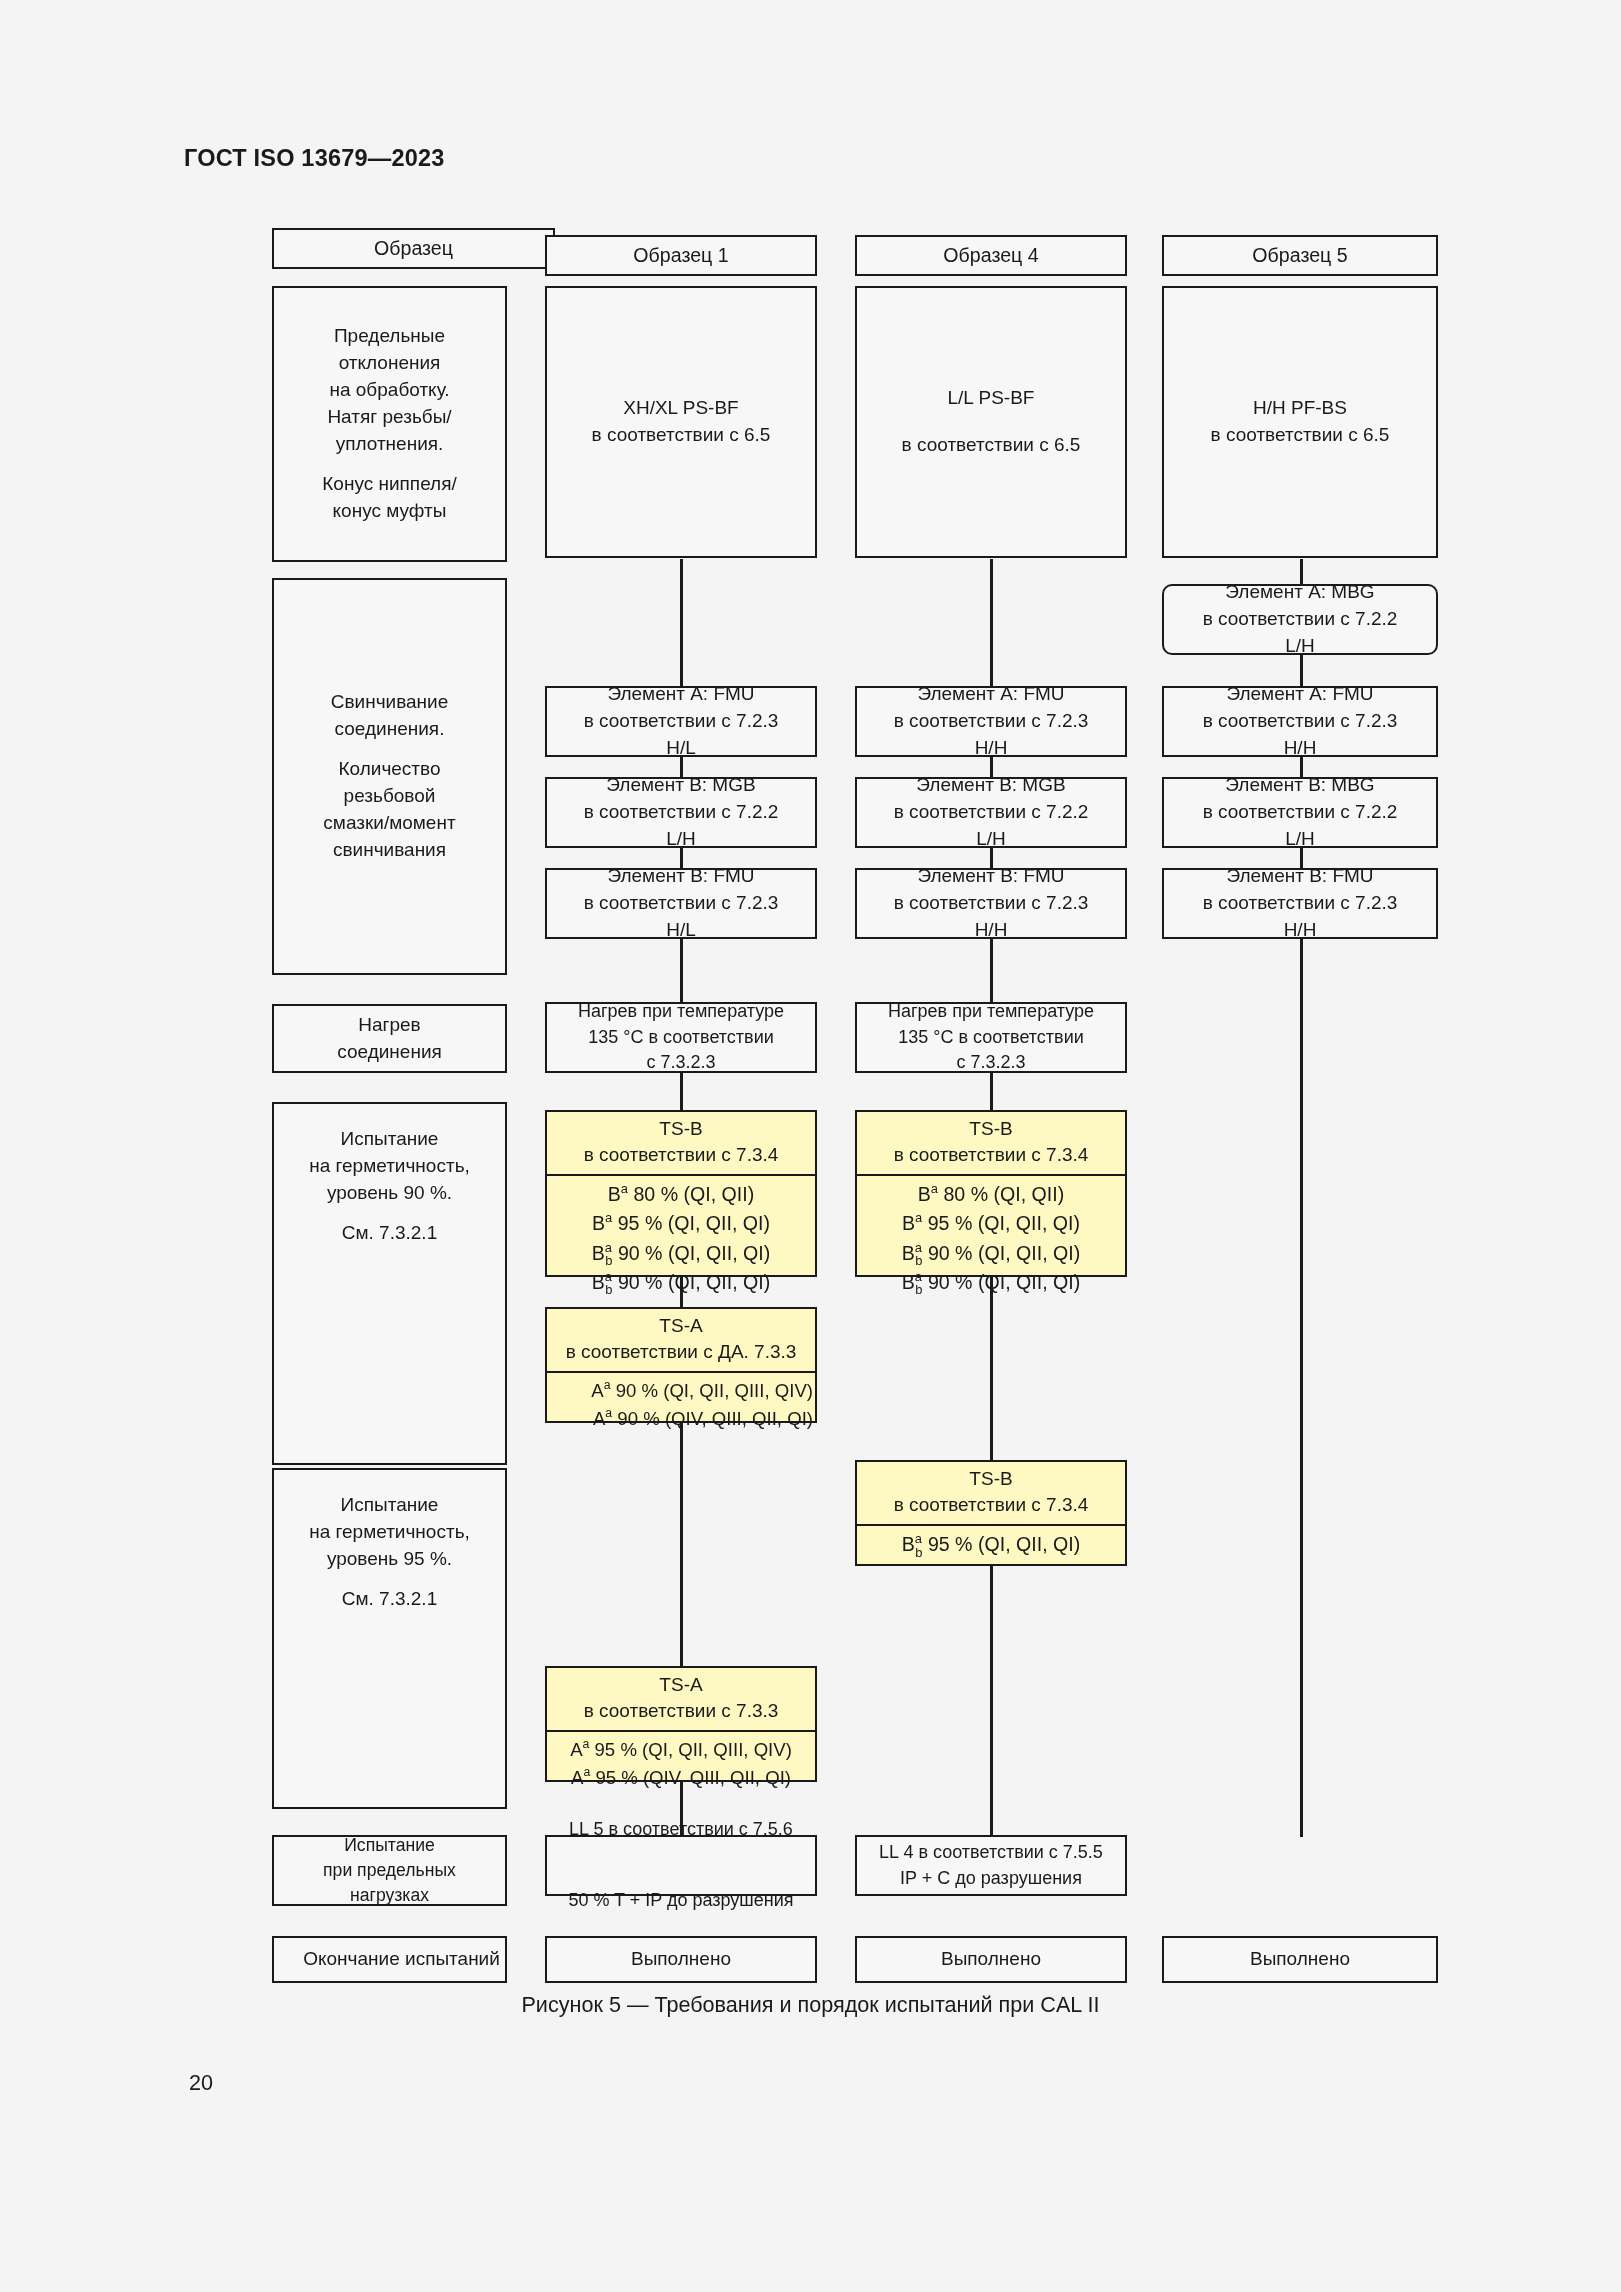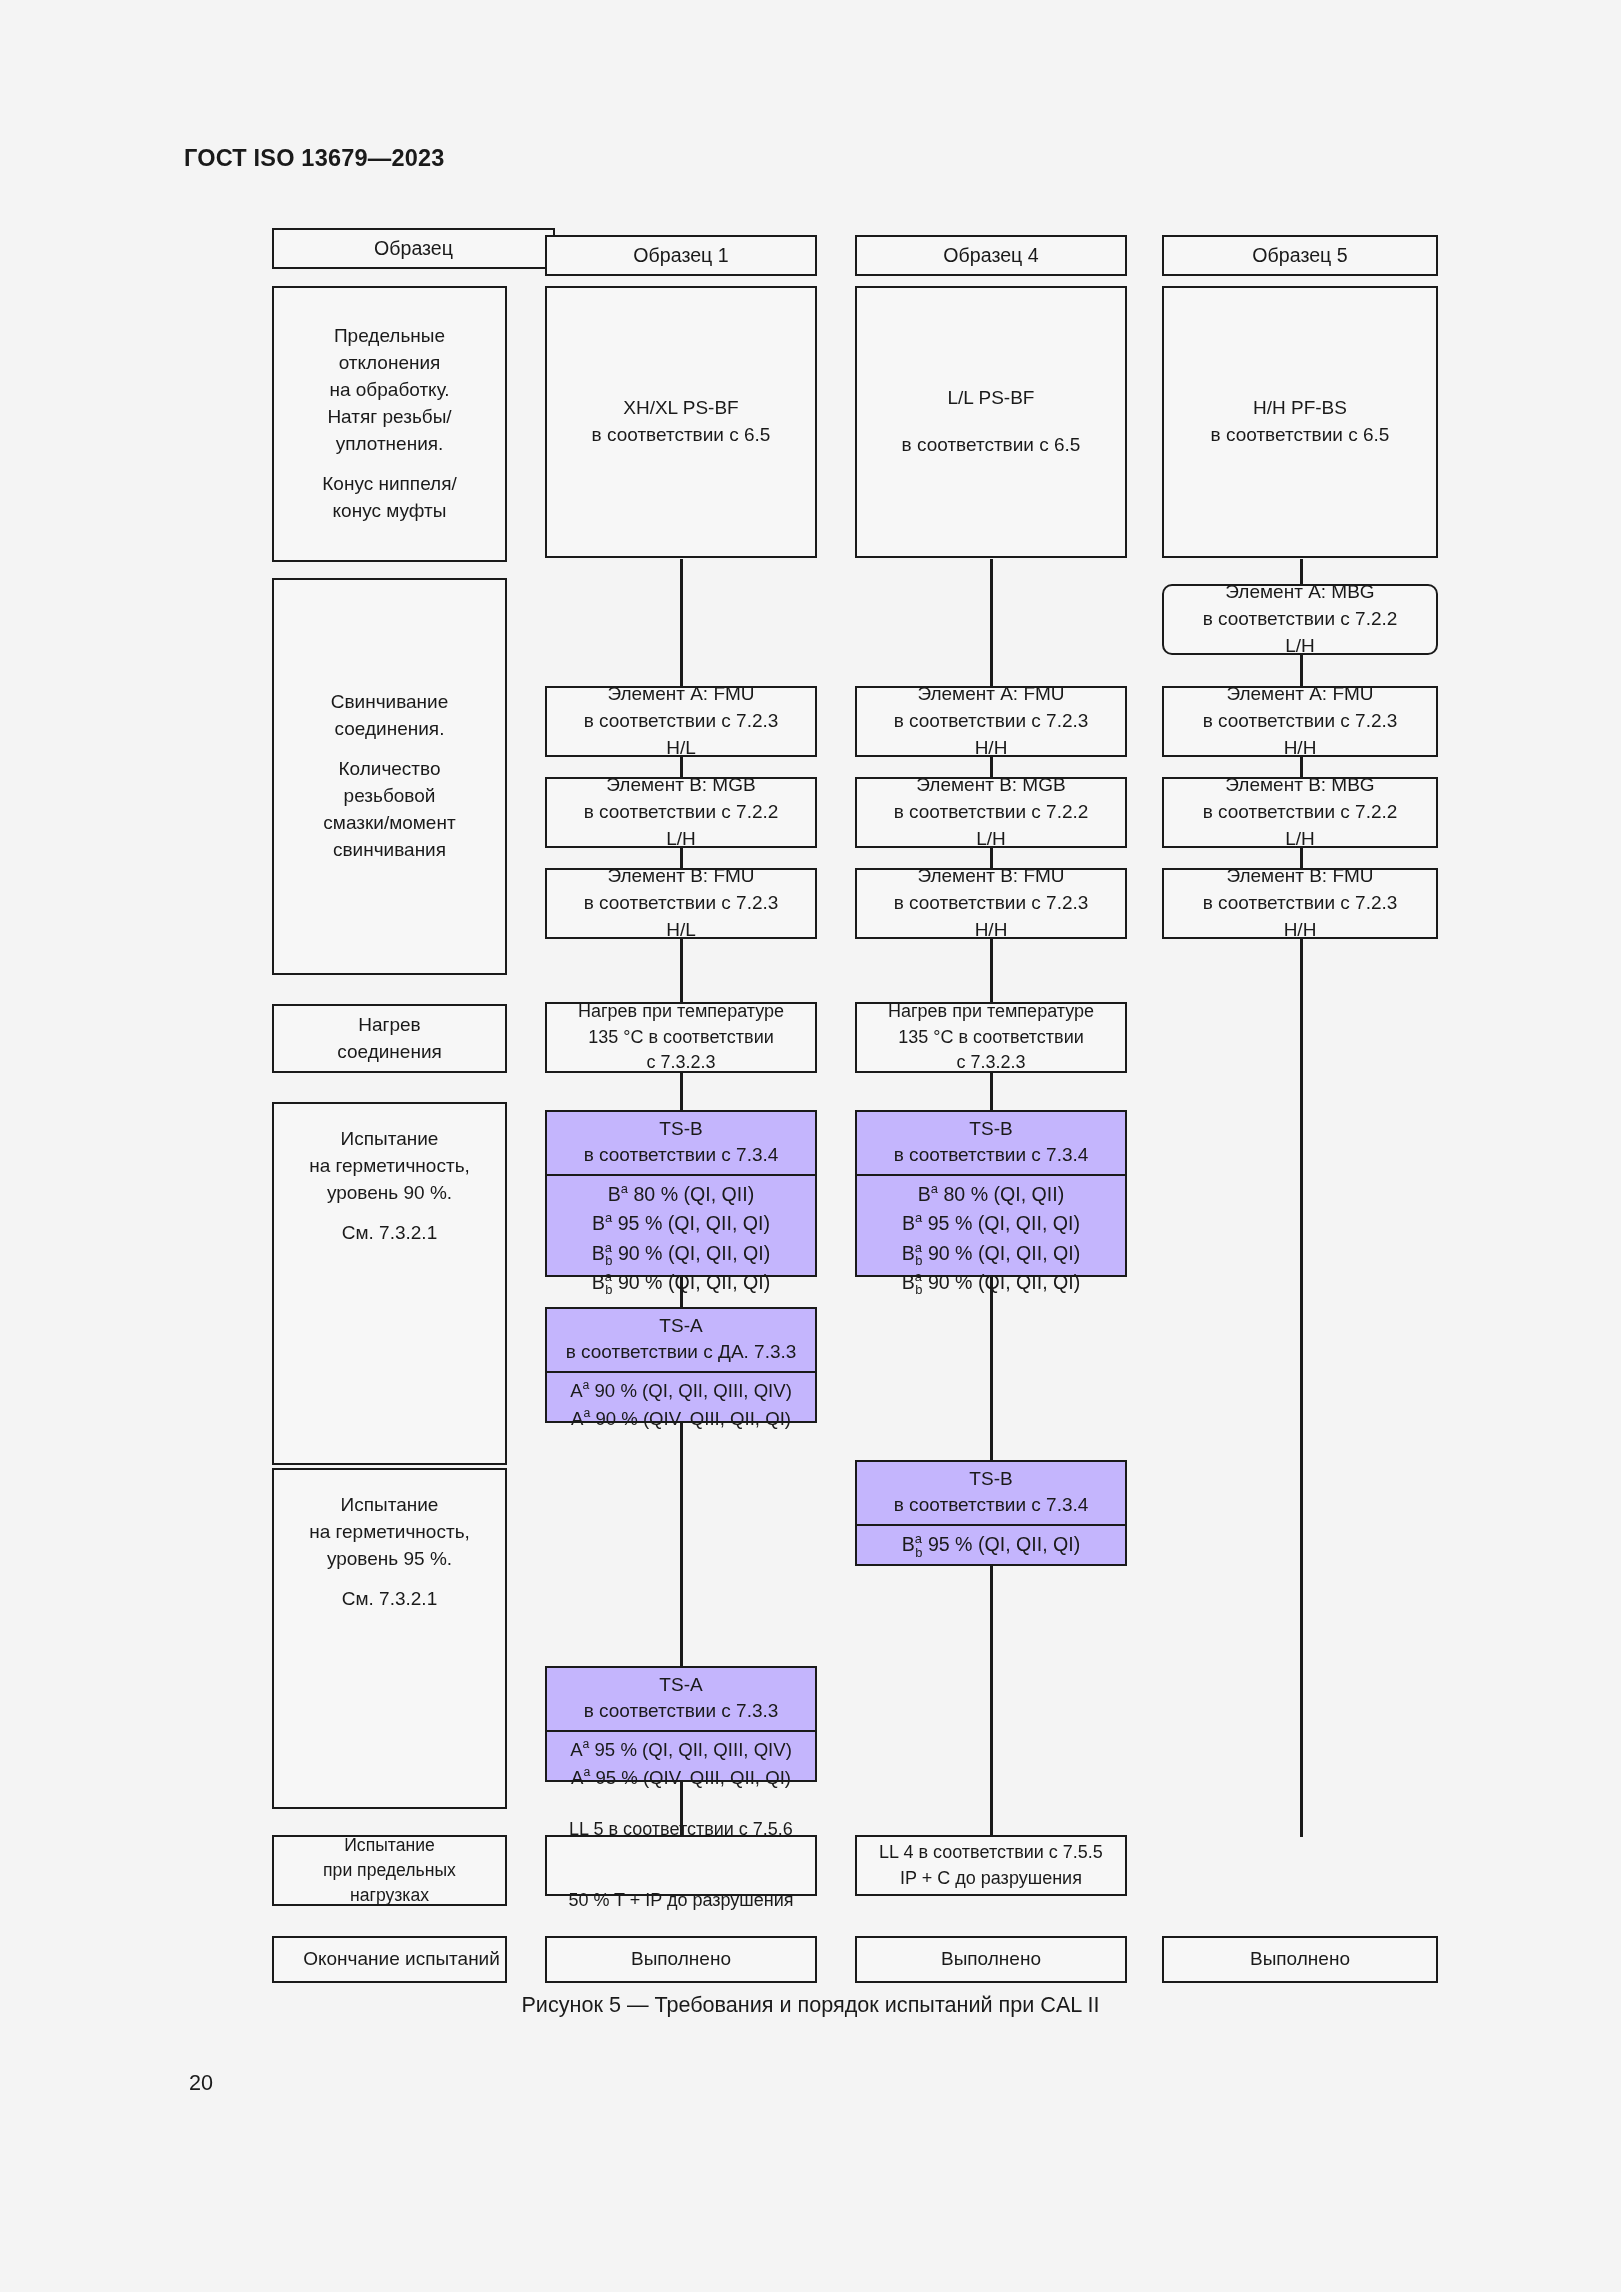--- a/index.html
+++ b/index.html
@@ -44,21 +44,21 @@
   }
   .box.hdr{font-size:19.6px;}
   .box .ln{display:block;white-space:nowrap;}
   .box .gap{height:13.7px;}
 
   
   .splitbox{
     position:absolute;
     box-sizing:border-box;
     border:2.5px solid #1a1a1a;
-    background:#c4b5fd;
+    background:#fef9c3;
     display:flex;flex-direction:column;
   }
   .splitbox .top{
     border-bottom:2.5px solid #1a1a1a;
     text-align:center;
     font-size:19px;line-height:1.4;
     padding:3.9px 3.9px 4.9px;
   }
   .splitbox .bot{
     flex:1;
@@ -193,21 +193,21 @@
       <span class="ln"><span>B</span><sup>a</sup><sub>b</sub> <span>90 % (QI, QII, QI)</span></span>
     </div>
   </div>
   <div class="vline" style="left:680px;top:1276px;height:31px;"></div>
 
   <div class="splitbox" style="left:545px;top:1307px;width:272px;height:116px;">
     <div class="top">
       <div>TS-A</div>
       <div>в соответствии с ДА. 7.3.3</div>
     </div>
-    <div class="bot" style="font-size:18.6px;">
+    <div class="bot" style="font-size:18.6px;align-items:flex-end;">
       <span class="ln"><span>A</span><sup>a</sup> <span>90 % (QI, QII, QIII, QIV)</span></span>
       <span class="ln"><span>A</span><sup>a</sup> <span>90 % (QIV, QIII, QII, QI)</span></span>
     </div>
   </div>
   <div class="vline" style="left:680px;top:1422px;height:245px;"></div>
 
   <div class="splitbox" style="left:545px;top:1666px;width:272px;height:116px;">
     <div class="top">
       <div>TS-A</div>
       <div>в соответствии с 7.3.3</div>

